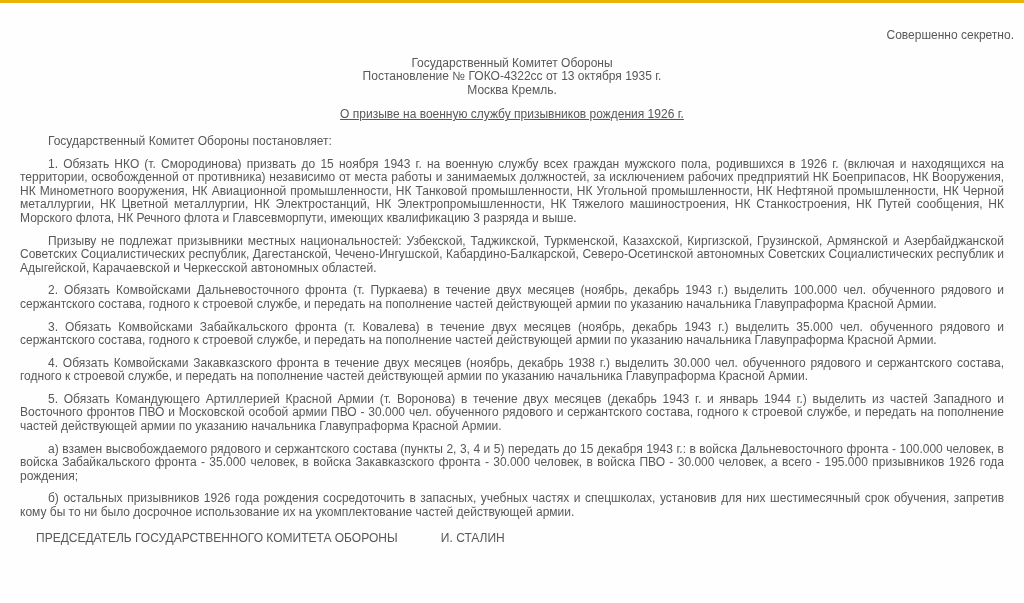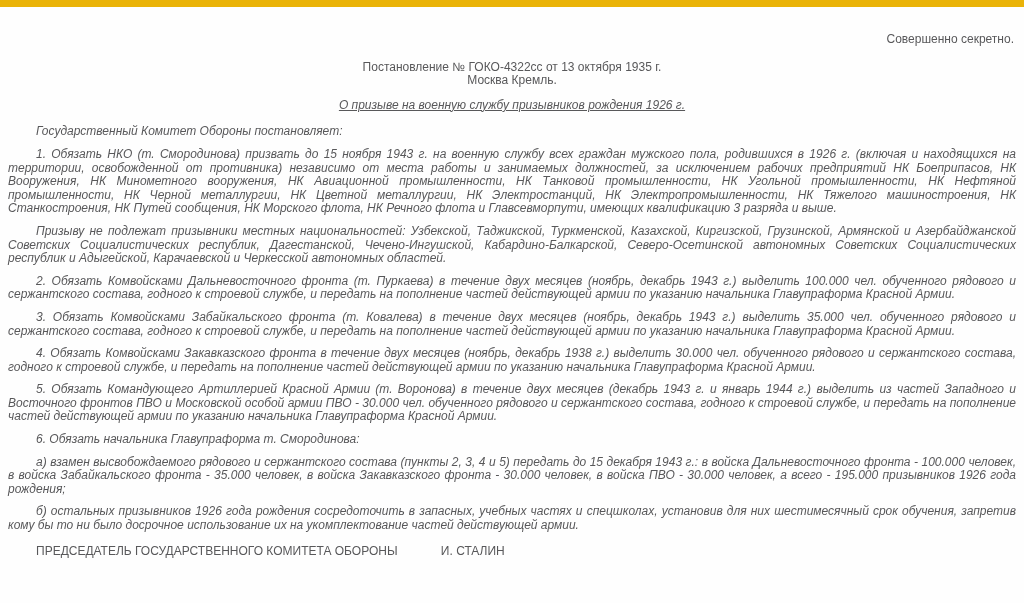--- a/index.html
+++ b/index.html
@@ -1,77 +1,75 @@
 <!DOCTYPE html>
 <html><head>
 <meta charset="utf-8">
 <style>
   html, body { margin: 0; padding: 0; background: #ffffff; }
   .doc {
     width: 1024px;
     height: 603px;
     box-sizing: border-box;
     padding: 4px 8px 0 8px;
-    border-top: 7px solid #eab308;
+    border-top: 3px solid #eab308;
     font-family: "Liberation Sans", sans-serif;
     font-size: 12px;
     line-height: 13.6px;
     color: #58585a;
     overflow: hidden;
     background: #fefefe;
   }
   .classification {
     text-align: right;
     margin: 22px 2px 14px 0;
   }
   .center-block { text-align: center; }
   .center-block div { margin: 0; }
   .subject {
     text-align: center;
     text-decoration: underline;
     margin-top: 11px;
-    font-style: italic;
   }
   .para {
     text-align: justify;
     text-indent: 28px;
-    margin: 9px 0;
-    font-style: italic;
+    margin: 9px 12px;
   }
   .preamble { margin-top: 13px; }
   .signature-line {
     text-indent: 28px;
     margin: 12px 0 10px 0;
   }
   .sig-name { margin-left: 40px; text-align: right; }
 </style>
 </head>
 <body>
 
 <div class="doc">
 
   <div class="classification">Совершенно секретно.</div>
 
   <div class="center-block">
+    <div>Государственный Комитет Обороны</div>
     <div>Постановление № ГОКО-4322сс от 13 октября 1935 г.</div>
     <div>Москва Кремль.</div>
   </div>
 
   <div class="subject">О призыве на военную службу призывников рождения 1926 г.</div>
 
   <p class="para preamble">Государственный Комитет Обороны постановляет:</p>
 
   <div id="paragraphs">
       <p class="para">1. Обязать НКО (т. Смородинова) призвать до 15 ноября 1943 г. на военную службу всех граждан мужского пола, родившихся в 1926 г. (включая и находящихся на территории, освобожденной от противника) независимо от места работы и занимаемых должностей, за исключением рабочих предприятий НК Боеприпасов, НК Вооружения, НК Минометного вооружения, НК Авиационной промышленности, НК Танковой промышленности, НК Угольной промышленности, НК Нефтяной промышленности, НК Черной металлургии, НК Цветной металлургии, НК Электростанций, НК Электропромышленности, НК Тяжелого машиностроения, НК Станкостроения, НК Путей сообщения, НК Морского флота, НК Речного флота и Главсевморпути, имеющих квалификацию 3 разряда и выше.</p>
       <p class="para">Призыву не подлежат призывники местных национальностей: Узбекской, Таджикской, Туркменской, Казахской, Киргизской, Грузинской, Армянской и Азербайджанской Советских Социалистических республик, Дагестанской, Чечено-Ингушской, Кабардино-Балкарской, Северо-Осетинской автономных Советских Социалистических республик и Адыгейской, Карачаевской и Черкесской автономных областей.</p>
       <p class="para">2. Обязать Комвойсками Дальневосточного фронта (т. Пуркаева) в течение двух месяцев (ноябрь, декабрь 1943 г.) выделить 100.000 чел. обученного рядового и сержантского состава, годного к строевой службе, и передать на пополнение частей действующей армии по указанию начальника Главупраформа Красной Армии.</p>
       <p class="para">3. Обязать Комвойсками Забайкальского фронта (т. Ковалева) в течение двух месяцев (ноябрь, декабрь 1943 г.) выделить 35.000 чел. обученного рядового и сержантского состава, годного к строевой службе, и передать на пополнение частей действующей армии по указанию начальника Главупраформа Красной Армии.</p>
       <p class="para">4. Обязать Комвойсками Закавказского фронта в течение двух месяцев (ноябрь, декабрь 1938 г.) выделить 30.000 чел. обученного рядового и сержантского состава, годного к строевой службе, и передать на пополнение частей действующей армии по указанию начальника Главупраформа Красной Армии.</p>
       <p class="para">5. Обязать Командующего Артиллерией Красной Армии (т. Воронова) в течение двух месяцев (декабрь 1943 г. и январь 1944 г.) выделить из частей Западного и Восточного фронтов ПВО и Московской особой армии ПВО - 30.000 чел. обученного рядового и сержантского состава, годного к строевой службе, и передать на пополнение частей действующей армии по указанию начальника Главупраформа Красной Армии.</p>
-      <p class="para">6. Обязать начальника Главупраформа т. Смородинова:</p>
       <p class="para">а) взамен высвобождаемого рядового и сержантского состава (пункты 2, 3, 4 и 5) передать до 15 декабря 1943 г.: в войска Дальневосточного фронта - 100.000 человек, в войска Забайкальского фронта - 35.000 человек, в войска Закавказского фронта - 30.000 человек, в войска ПВО - 30.000 человек, а всего - 195.000 призывников 1926 года рождения;</p>
       <p class="para">б) остальных призывников 1926 года рождения сосредоточить в запасных, учебных частях и спецшколах, установив для них шестимесячный срок обучения, запретив кому бы то ни было досрочное использование их на укомплектование частей действующей армии.</p>
     </div>
 
   <p class="signature-line">
     <span>ПРЕДСЕДАТЕЛЬ ГОСУДАРСТВЕННОГО КОМИТЕТА ОБОРОНЫ</span>
     <span class="sig-name">И. СТАЛИН</span>
   </p>
 
 </div>

